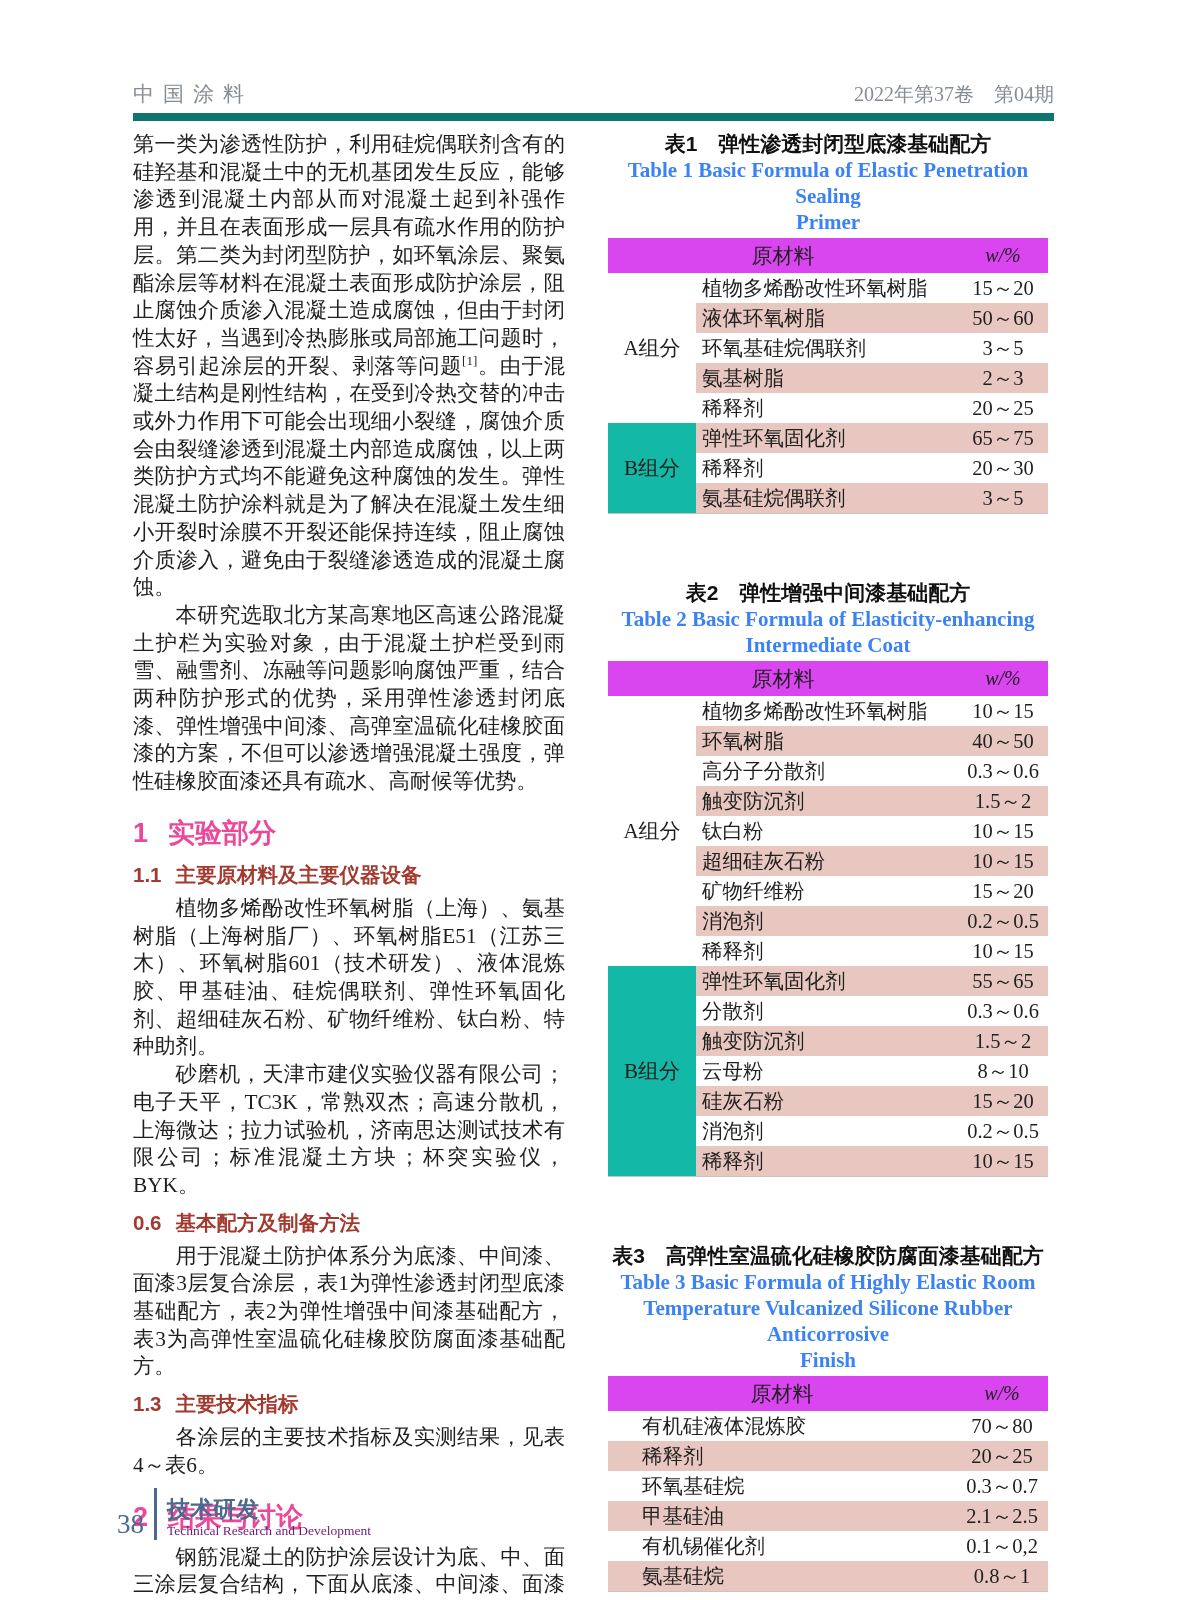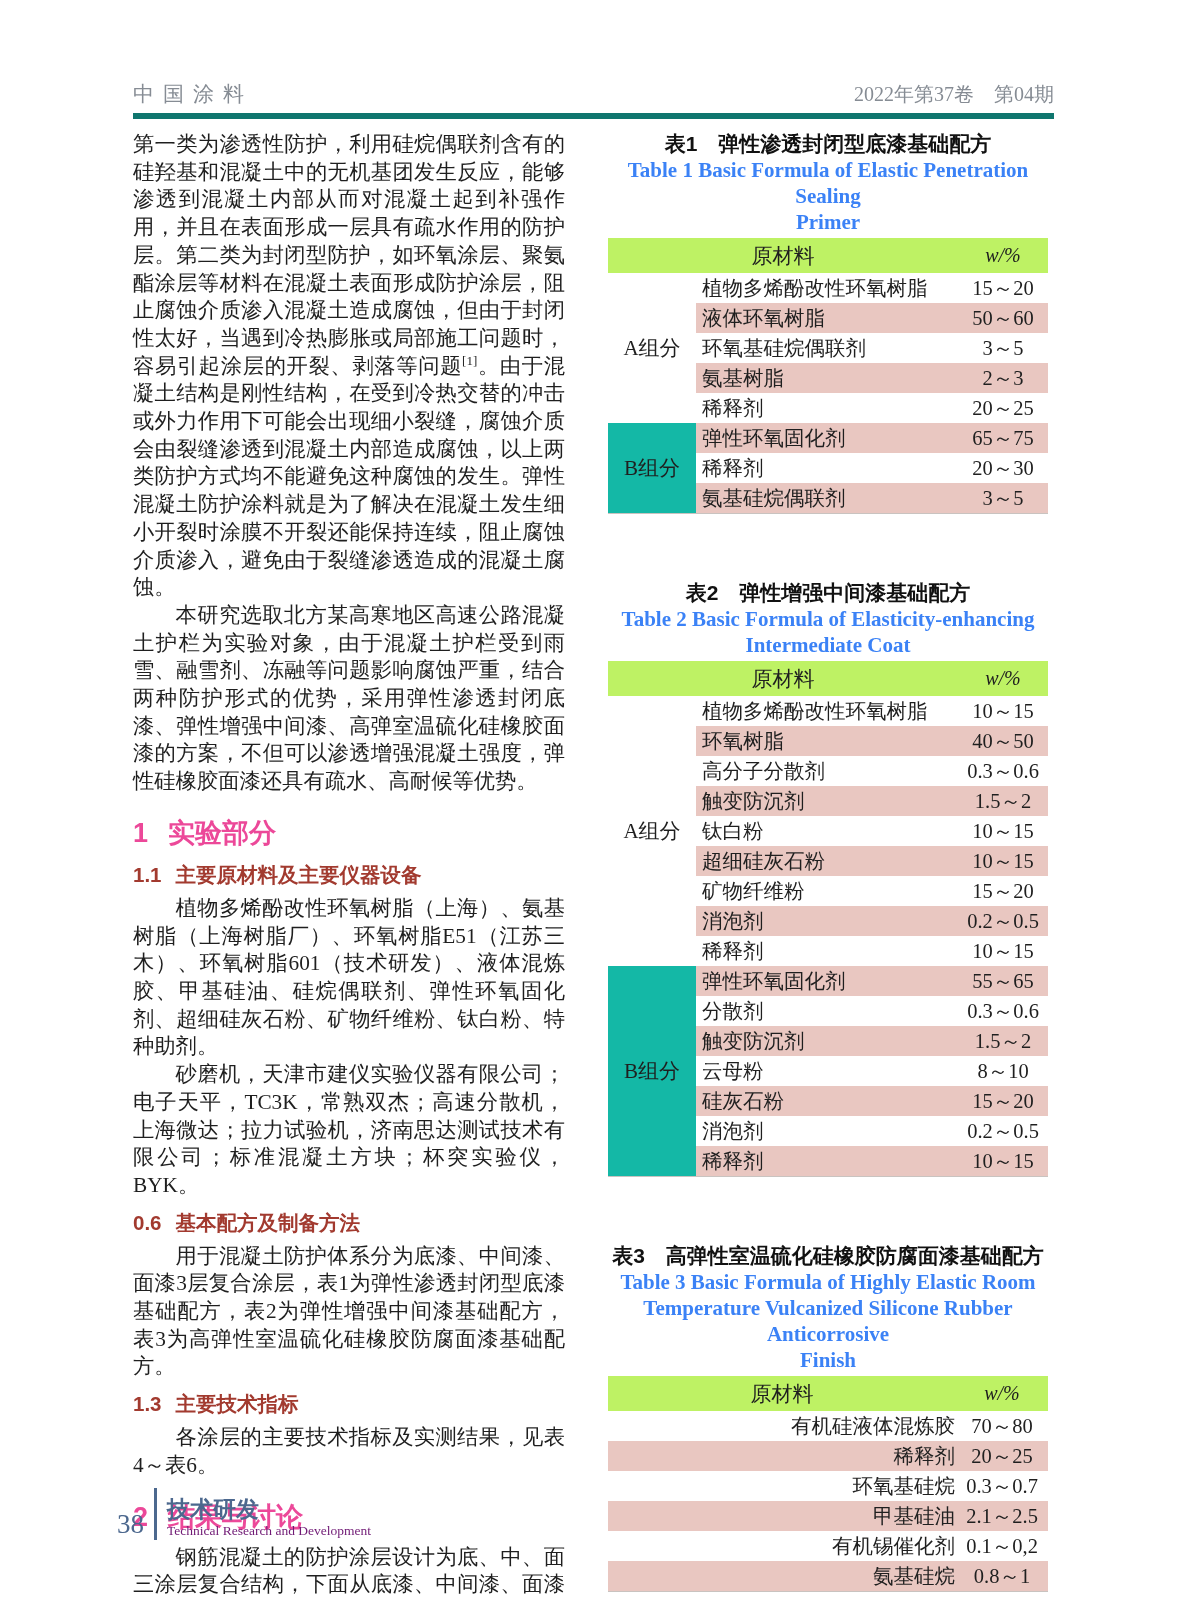--- a/index.html
+++ b/index.html
@@ -2,21 +2,21 @@
 <html><head>
 <meta charset="utf-8">
 <style>
   html,body{margin:0;padding:0;background:#ffffff;}
   body{width:1187px;height:1600px;position:relative;
        font-family:"Liberation Serif","DejaVu Serif",serif;color:#1f1f1f;}
   .page{position:absolute;inset:0;overflow:hidden;background:#fff;}
 
   
   .pg-header{position:absolute;left:133px;top:76px;width:921px;height:32px;
-    border-bottom:6px solid #0f766e;display:flex;justify-content:space-between;
+    border-bottom:8px solid #0f766e;display:flex;justify-content:space-between;
     align-items:flex-end;padding-bottom:5px;color:#868c94;}
   .pg-header .journal{font-size:21px;letter-spacing:9px;}
   .pg-header .issue{font-size:20px;}
 
   
   .columns{position:absolute;left:133px;top:131px;width:915px;display:flex;}
   .col-left{width:432px;margin-right:43px;}
   .col-right{width:440px;}
 
   
@@ -33,25 +33,25 @@
 
   
   .tblock{margin:0;}
   .tblock + .tblock{margin-top:66px;}
   .t-cn{font-family:"Liberation Sans","DejaVu Sans",sans-serif;font-weight:bold;
         font-size:21px;line-height:26px;text-align:center;color:#111;}
   .t-en{font-weight:bold;font-size:21px;line-height:26px;text-align:center;
         color:#3b82f6;white-space:pre-line;margin-bottom:3px;}
   table{border-collapse:collapse;width:440px;table-layout:fixed;
         border-bottom:1px solid #c9c3c0;}
-  th{background:#bef264;font-weight:normal;height:33px;font-size:21px;}
+  th{background:#d946ef;font-weight:normal;height:33px;font-size:21px;}
   th.th-val{font-style:italic;font-size:20px;}
   td{height:28px;font-size:20.5px;}
   td.mat{text-align:left;padding-left:6px;}
-  td.mat.pad{padding-left:34px;text-align:right;}
+  td.mat.pad{padding-left:34px;}
   td.val{text-align:center;}
   td.grp{text-align:center;font-size:21px;}
   tr.p td.mat,tr.p td.val{background:#e9c7c1;}
   td.grp-p{background:#14b8a6;margin-left:15px;}
   td.grp-w{background:#ffffff;}
 
   
   .pg-footer{position:absolute;left:117px;top:1488px;display:flex;align-items:flex-end;}
   .pg-footer .pnum{font-size:27px;color:#4c688e;margin-right:10px;}
   .pg-footer .fbar{width:3px;height:52px;background:#4c688e;margin-right:10px;}

